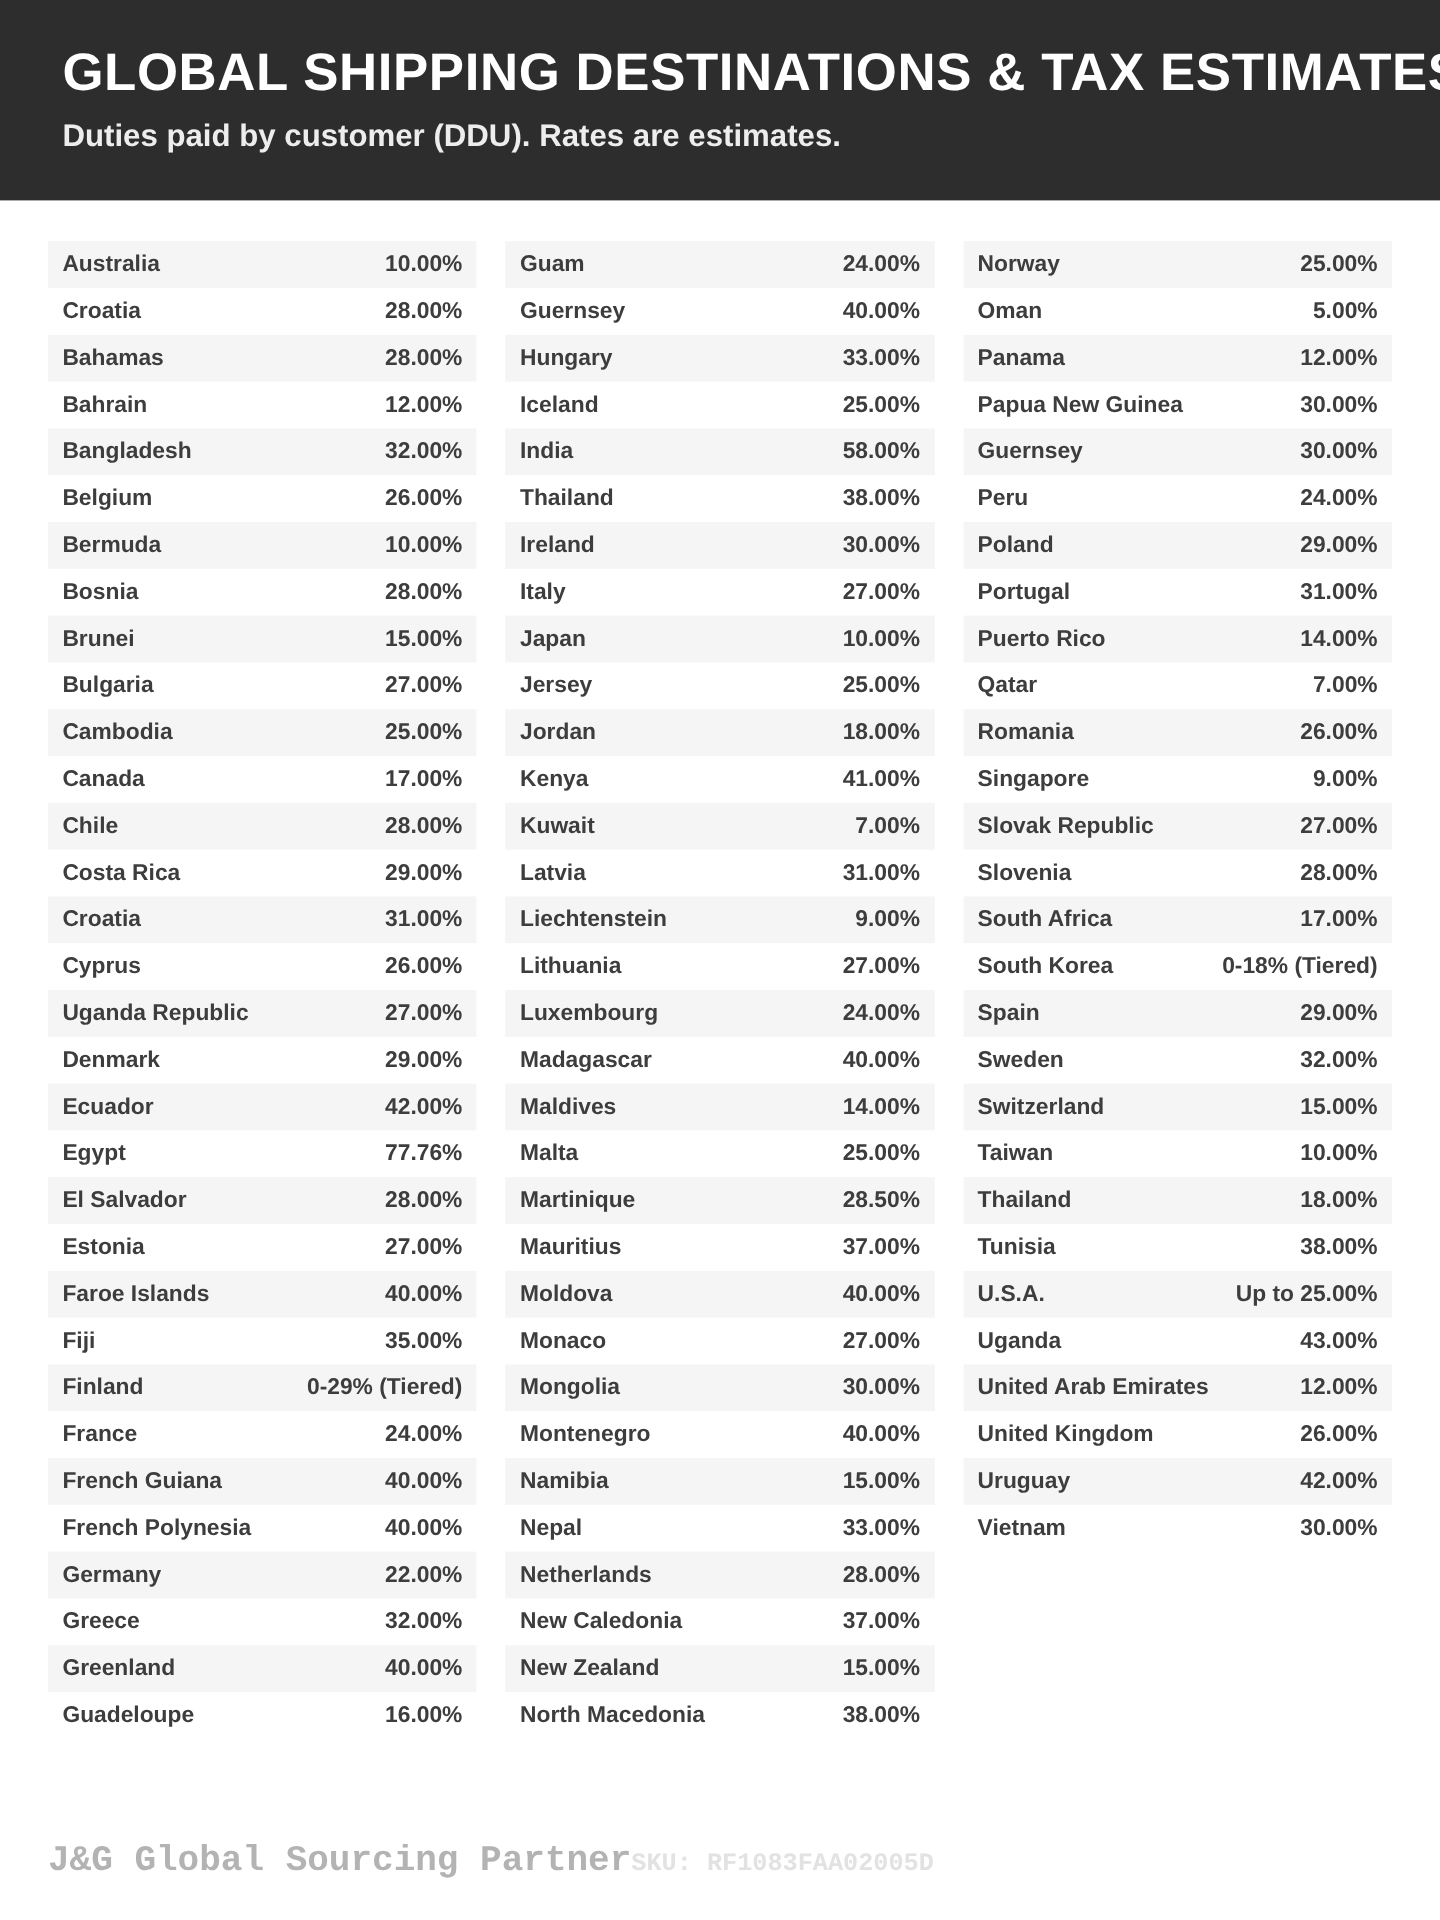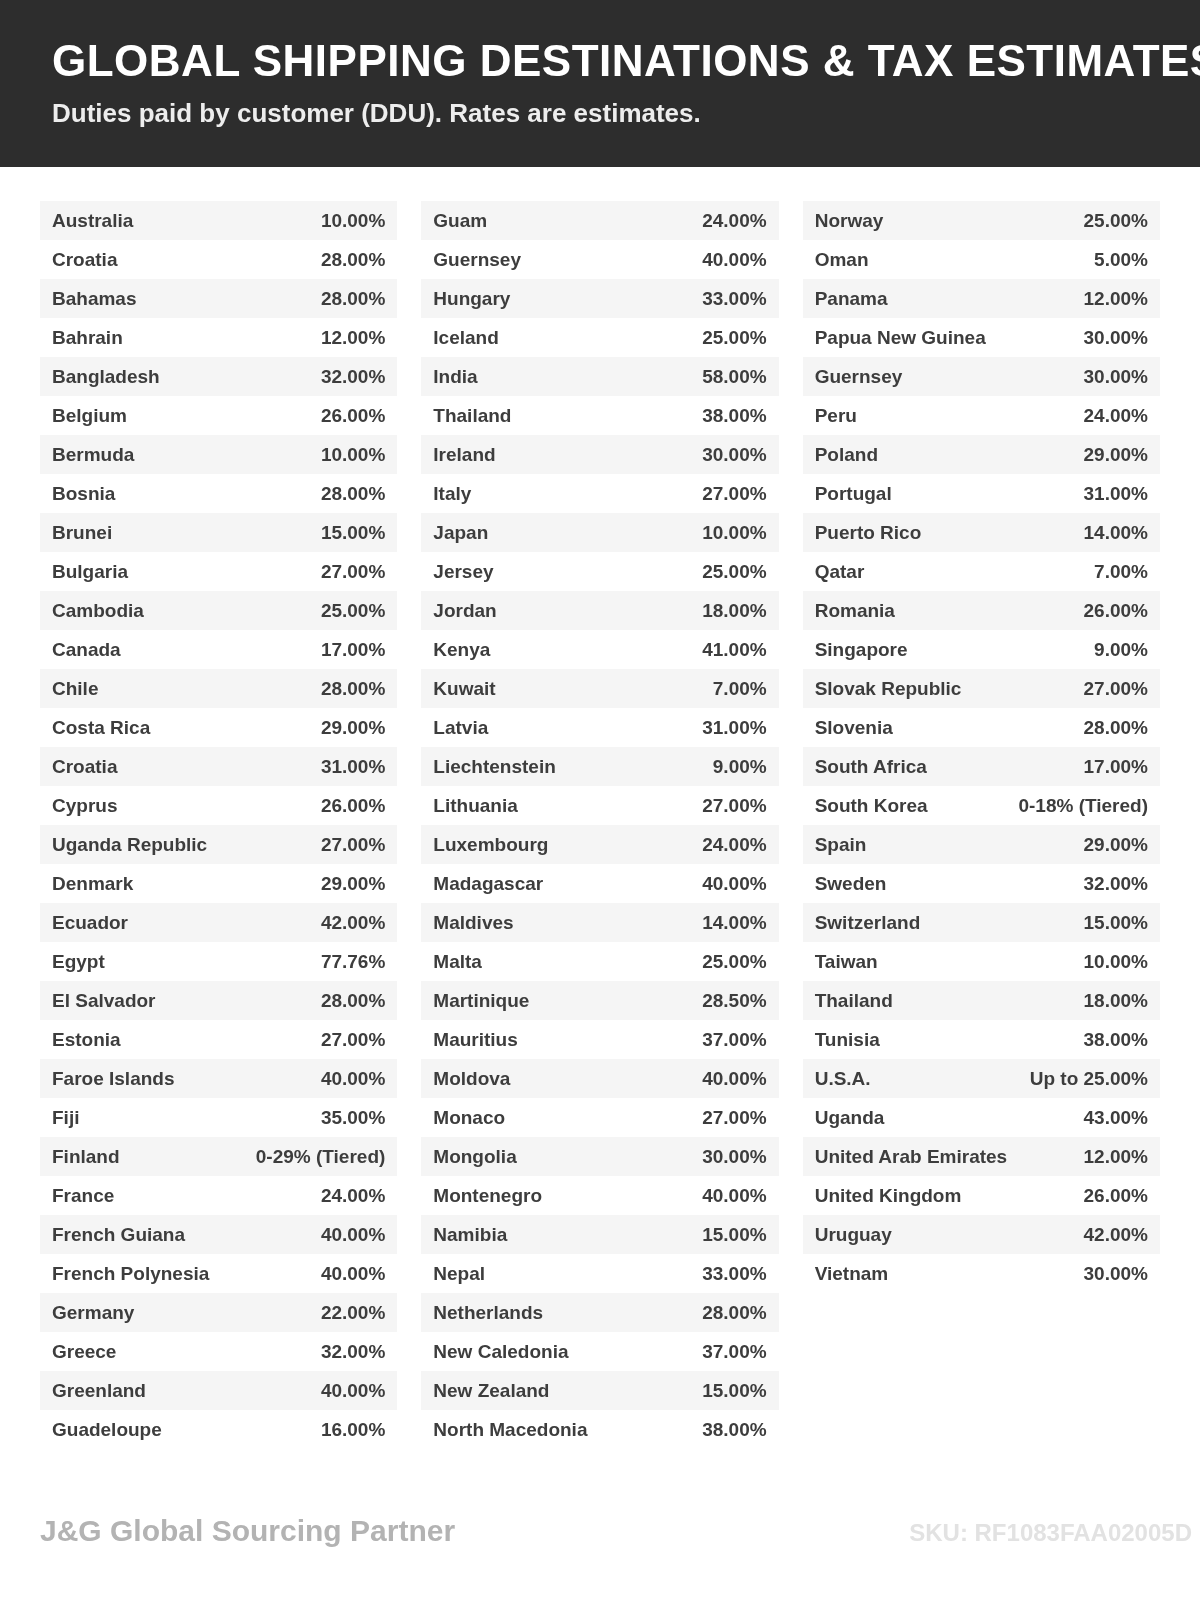--- a/index.html
+++ b/index.html
@@ -45,33 +45,33 @@
     font-weight: 700;
     color: #3d3d3d;
   }
   .row:nth-child(odd) { background: #f5f5f5; }
   .country { white-space: nowrap; }
   .rate { white-space: nowrap; text-align: right; }
   .footer {
     position: absolute;
     left: 40px;
     right: 8px;
-    bottom: 52px;
+    bottom: 32px;
     display: flex;
-    justify-content: space-between;
     align-items: baseline;
+    font-family: Liberation Mono, monospace;
   }
   .brand {
     color: #b3b3b3;
     font-size: 30px;
     font-weight: 800;
   }
   .sku {
     color: #e2e2e2;
-    font-size: 24px;
+    font-size: 21px;
     font-weight: 700;
   }
 </style>
 </head>
 <body>
 
 <div class="header">
   <div class="title">GLOBAL SHIPPING DESTINATIONS &amp; TAX ESTIMATES</div>
   <div class="subtitle">Duties paid by customer (DDU). Rates are estimates.</div>
 </div>

